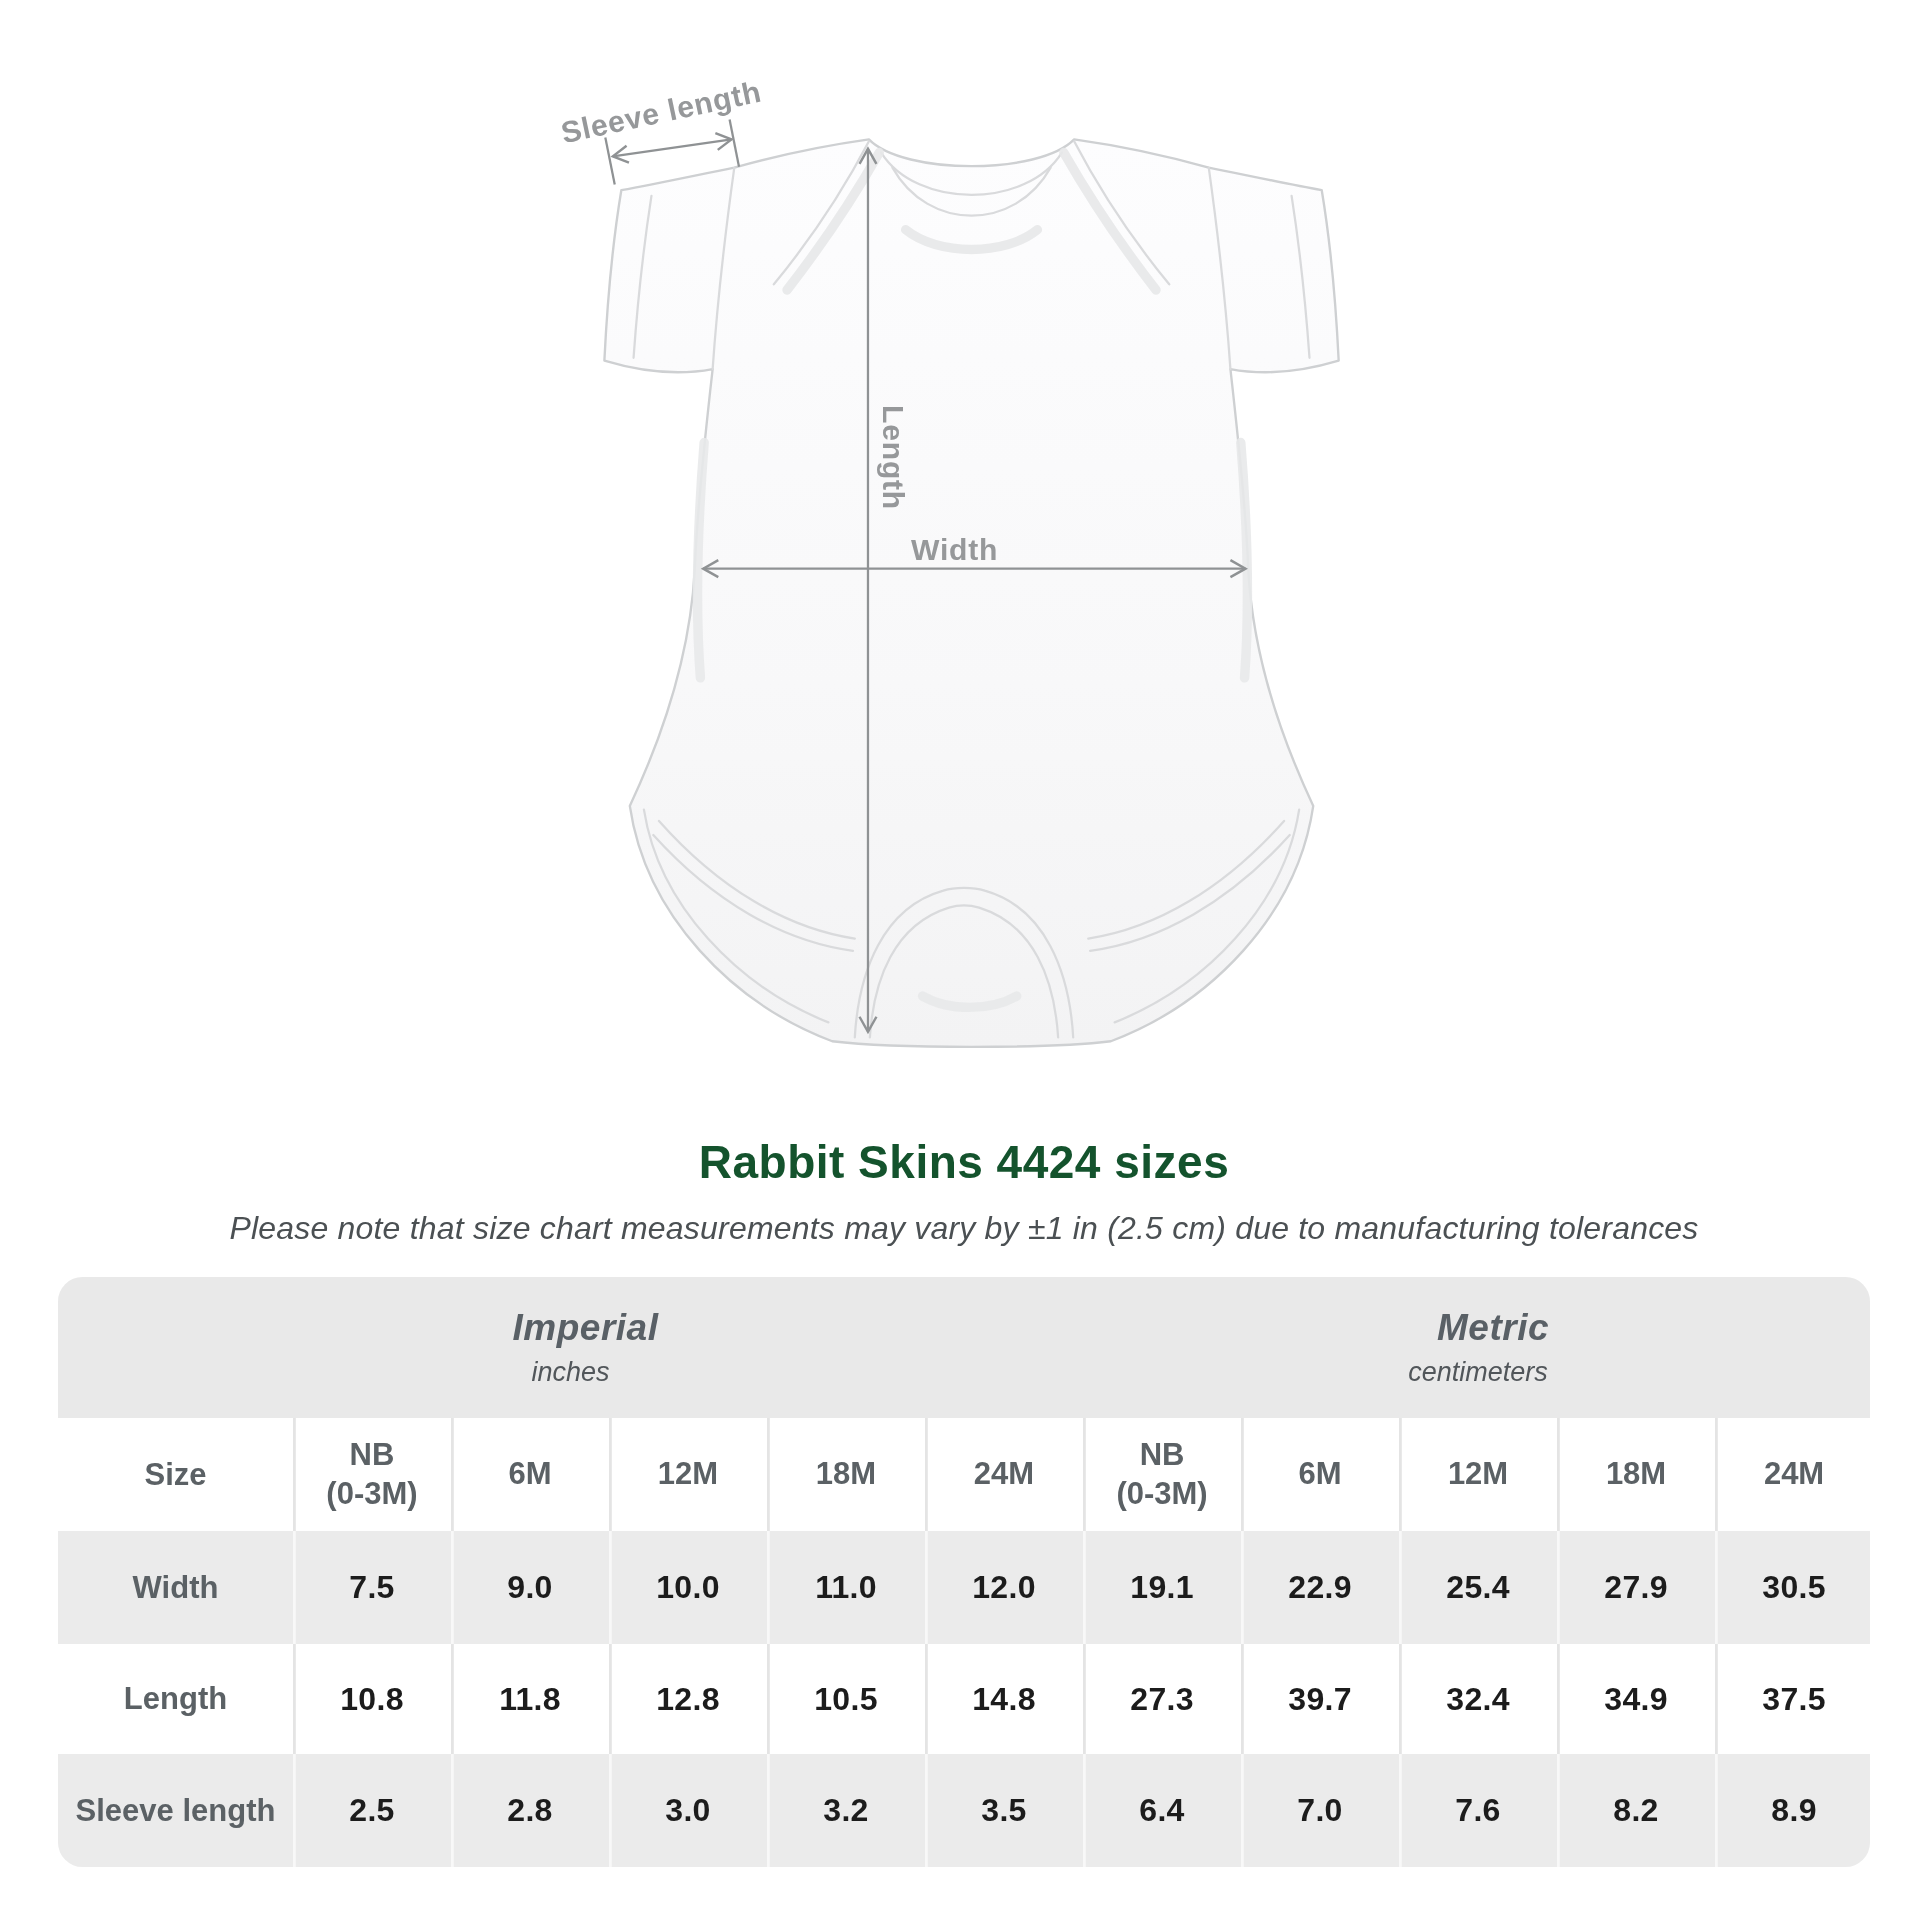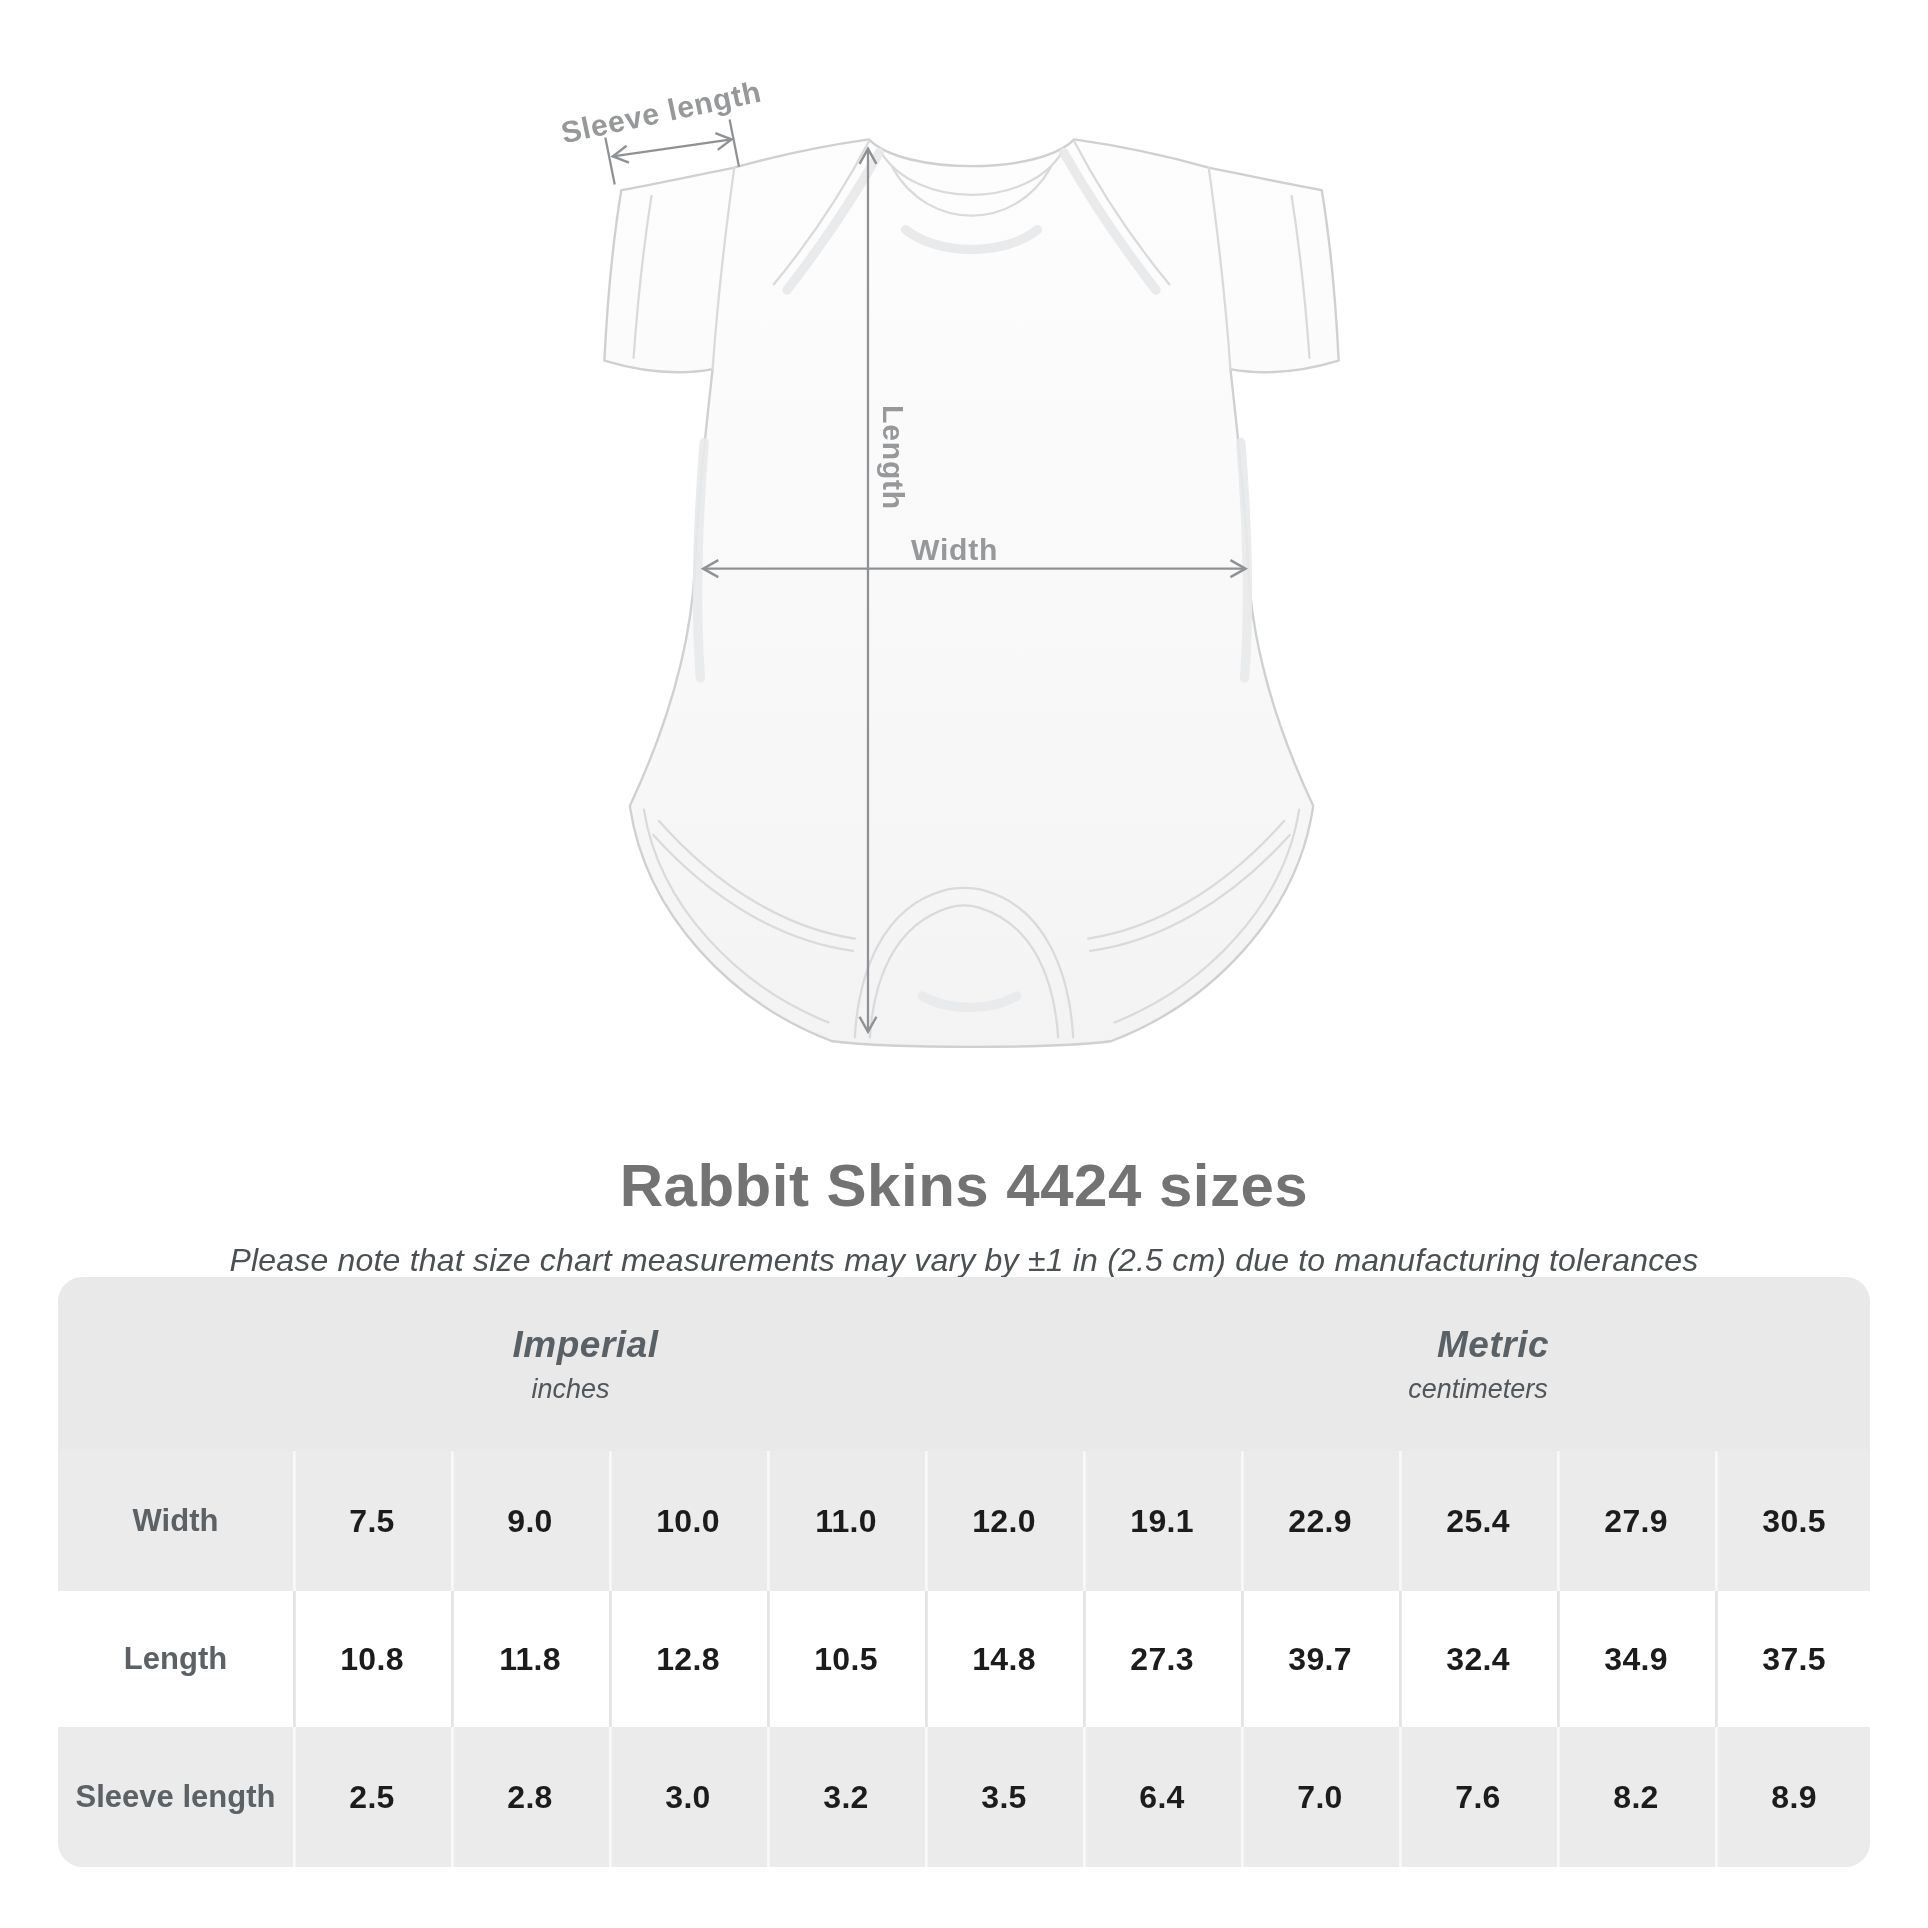--- a/index.html
+++ b/index.html
@@ -5,22 +5,22 @@
   html,body{margin:0;padding:0;}
   body{
     width:1928px;height:1928px;background:#ffffff;position:relative;
     font-family:"Liberation Sans", sans-serif;
     -webkit-font-smoothing:antialiased;
   }
   .figure-svg{position:absolute;top:0;left:0;display:block;}
 
   .heading{position:absolute;top:1137px;left:0;width:1928px;text-align:center;}
   .heading h1{
-    margin:16px;font-size:60px;line-height:1.1;font-weight:bold;
-    color:#737373;letter-spacing:0.5px;
+    margin:0;font-size:46px;line-height:1.1;font-weight:bold;
+    color:#14532d;letter-spacing:0.5px;
   }
   .heading p{
     margin:22.6px 0 0 0;font-size:32px;font-style:italic;color:#4b5053;letter-spacing:0.2px;
   }
 
   .table-wrap{
     position:absolute;left:58px;top:1277px;width:1812px;height:590px;
     border-radius:24.5px;overflow:hidden;background:#ffffff;
   }
   table.size-table{
@@ -161,20 +161,35 @@
         <tr class="band">
       <td colspan="6">
         <div class="g-label">Imperial</div>
         <div class="g-sub">inches</div>
       </td>
       <td colspan="5">
         <div class="g-label">Metric</div>
         <div class="g-sub">centimeters</div>
       </td>
     </tr>
+    <tr class="r-head">
+      <td class="rowlabel">Size</td>
+      <td class="szcell sep">NB
+(0-3M)</td>
+      <td class="szcell sep">6M</td>
+      <td class="szcell sep">12M</td>
+      <td class="szcell sep">18M</td>
+      <td class="szcell sep">24M</td>
+      <td class="szcell sep">NB
+(0-3M)</td>
+      <td class="szcell sep">6M</td>
+      <td class="szcell sep">12M</td>
+      <td class="szcell sep">18M</td>
+      <td class="szcell sep">24M</td>
+    </tr>
     <tr class="r-data stripe">
       <td class="rowlabel">Width</td>
       <td class="val sep">7.5</td>
       <td class="val sep">9.0</td>
       <td class="val sep">10.0</td>
       <td class="val sep">11.0</td>
       <td class="val sep">12.0</td>
       <td class="val sep">19.1</td>
       <td class="val sep">22.9</td>
       <td class="val sep">25.4</td>

